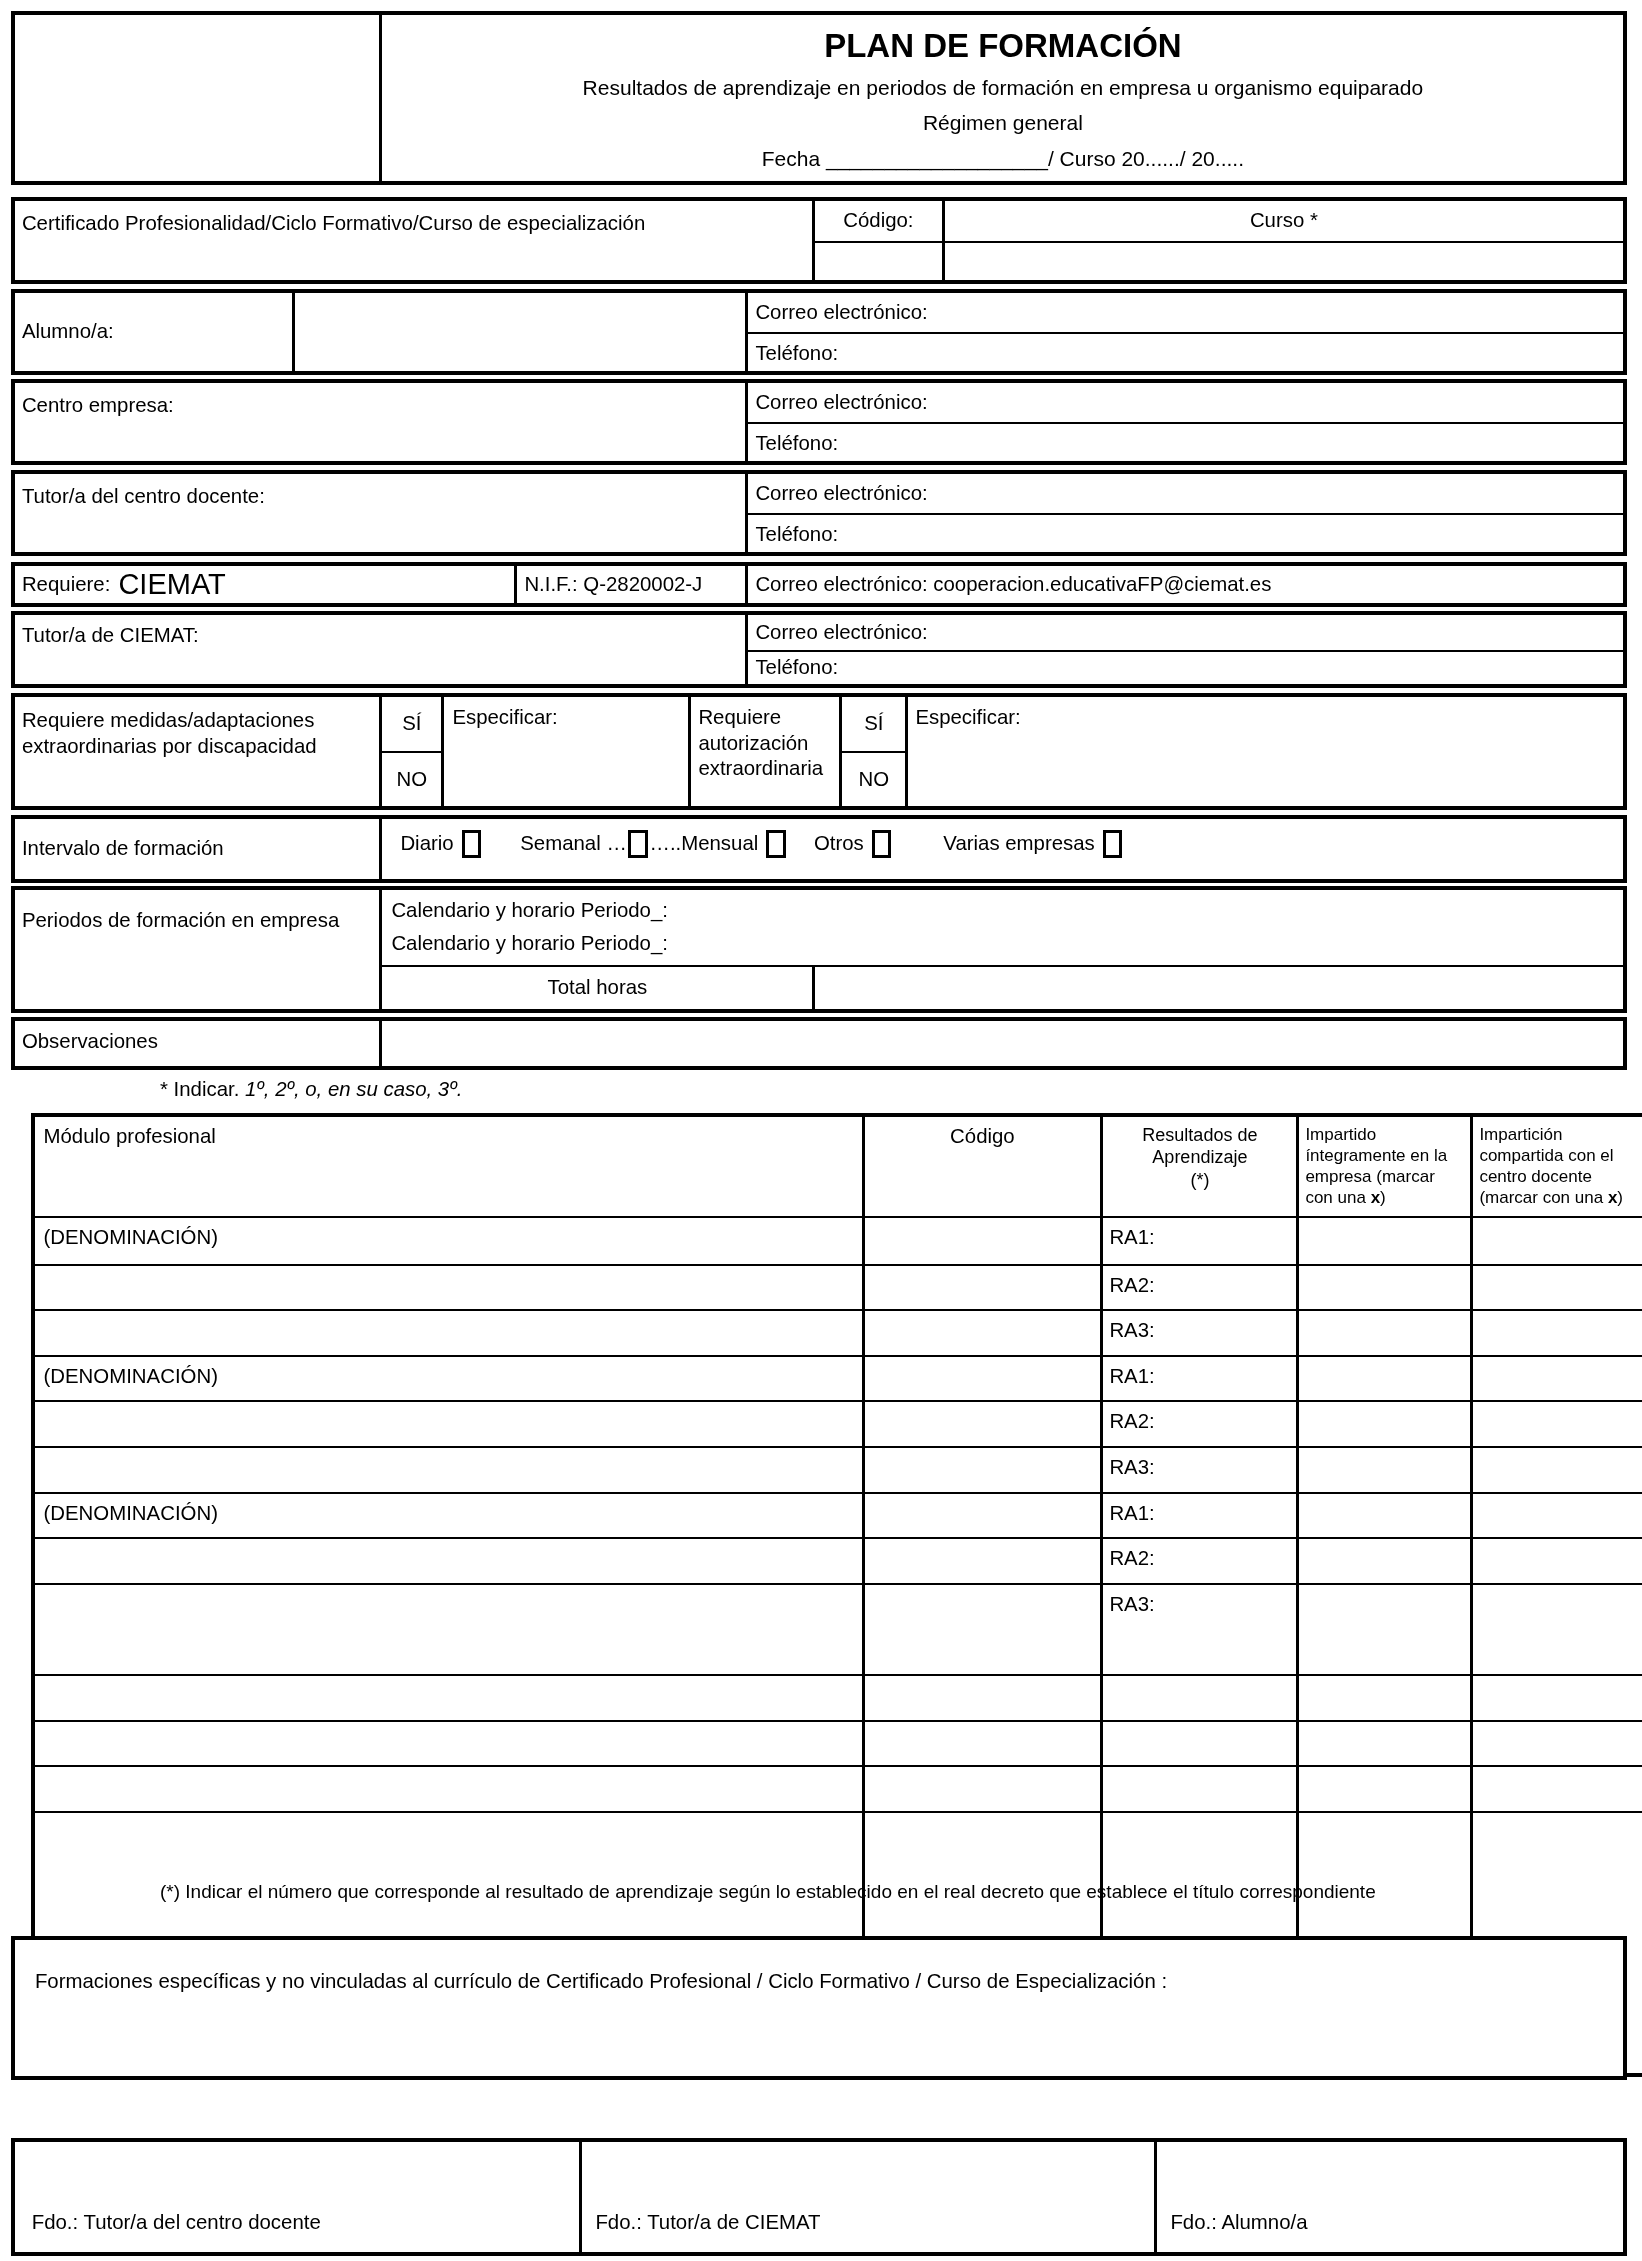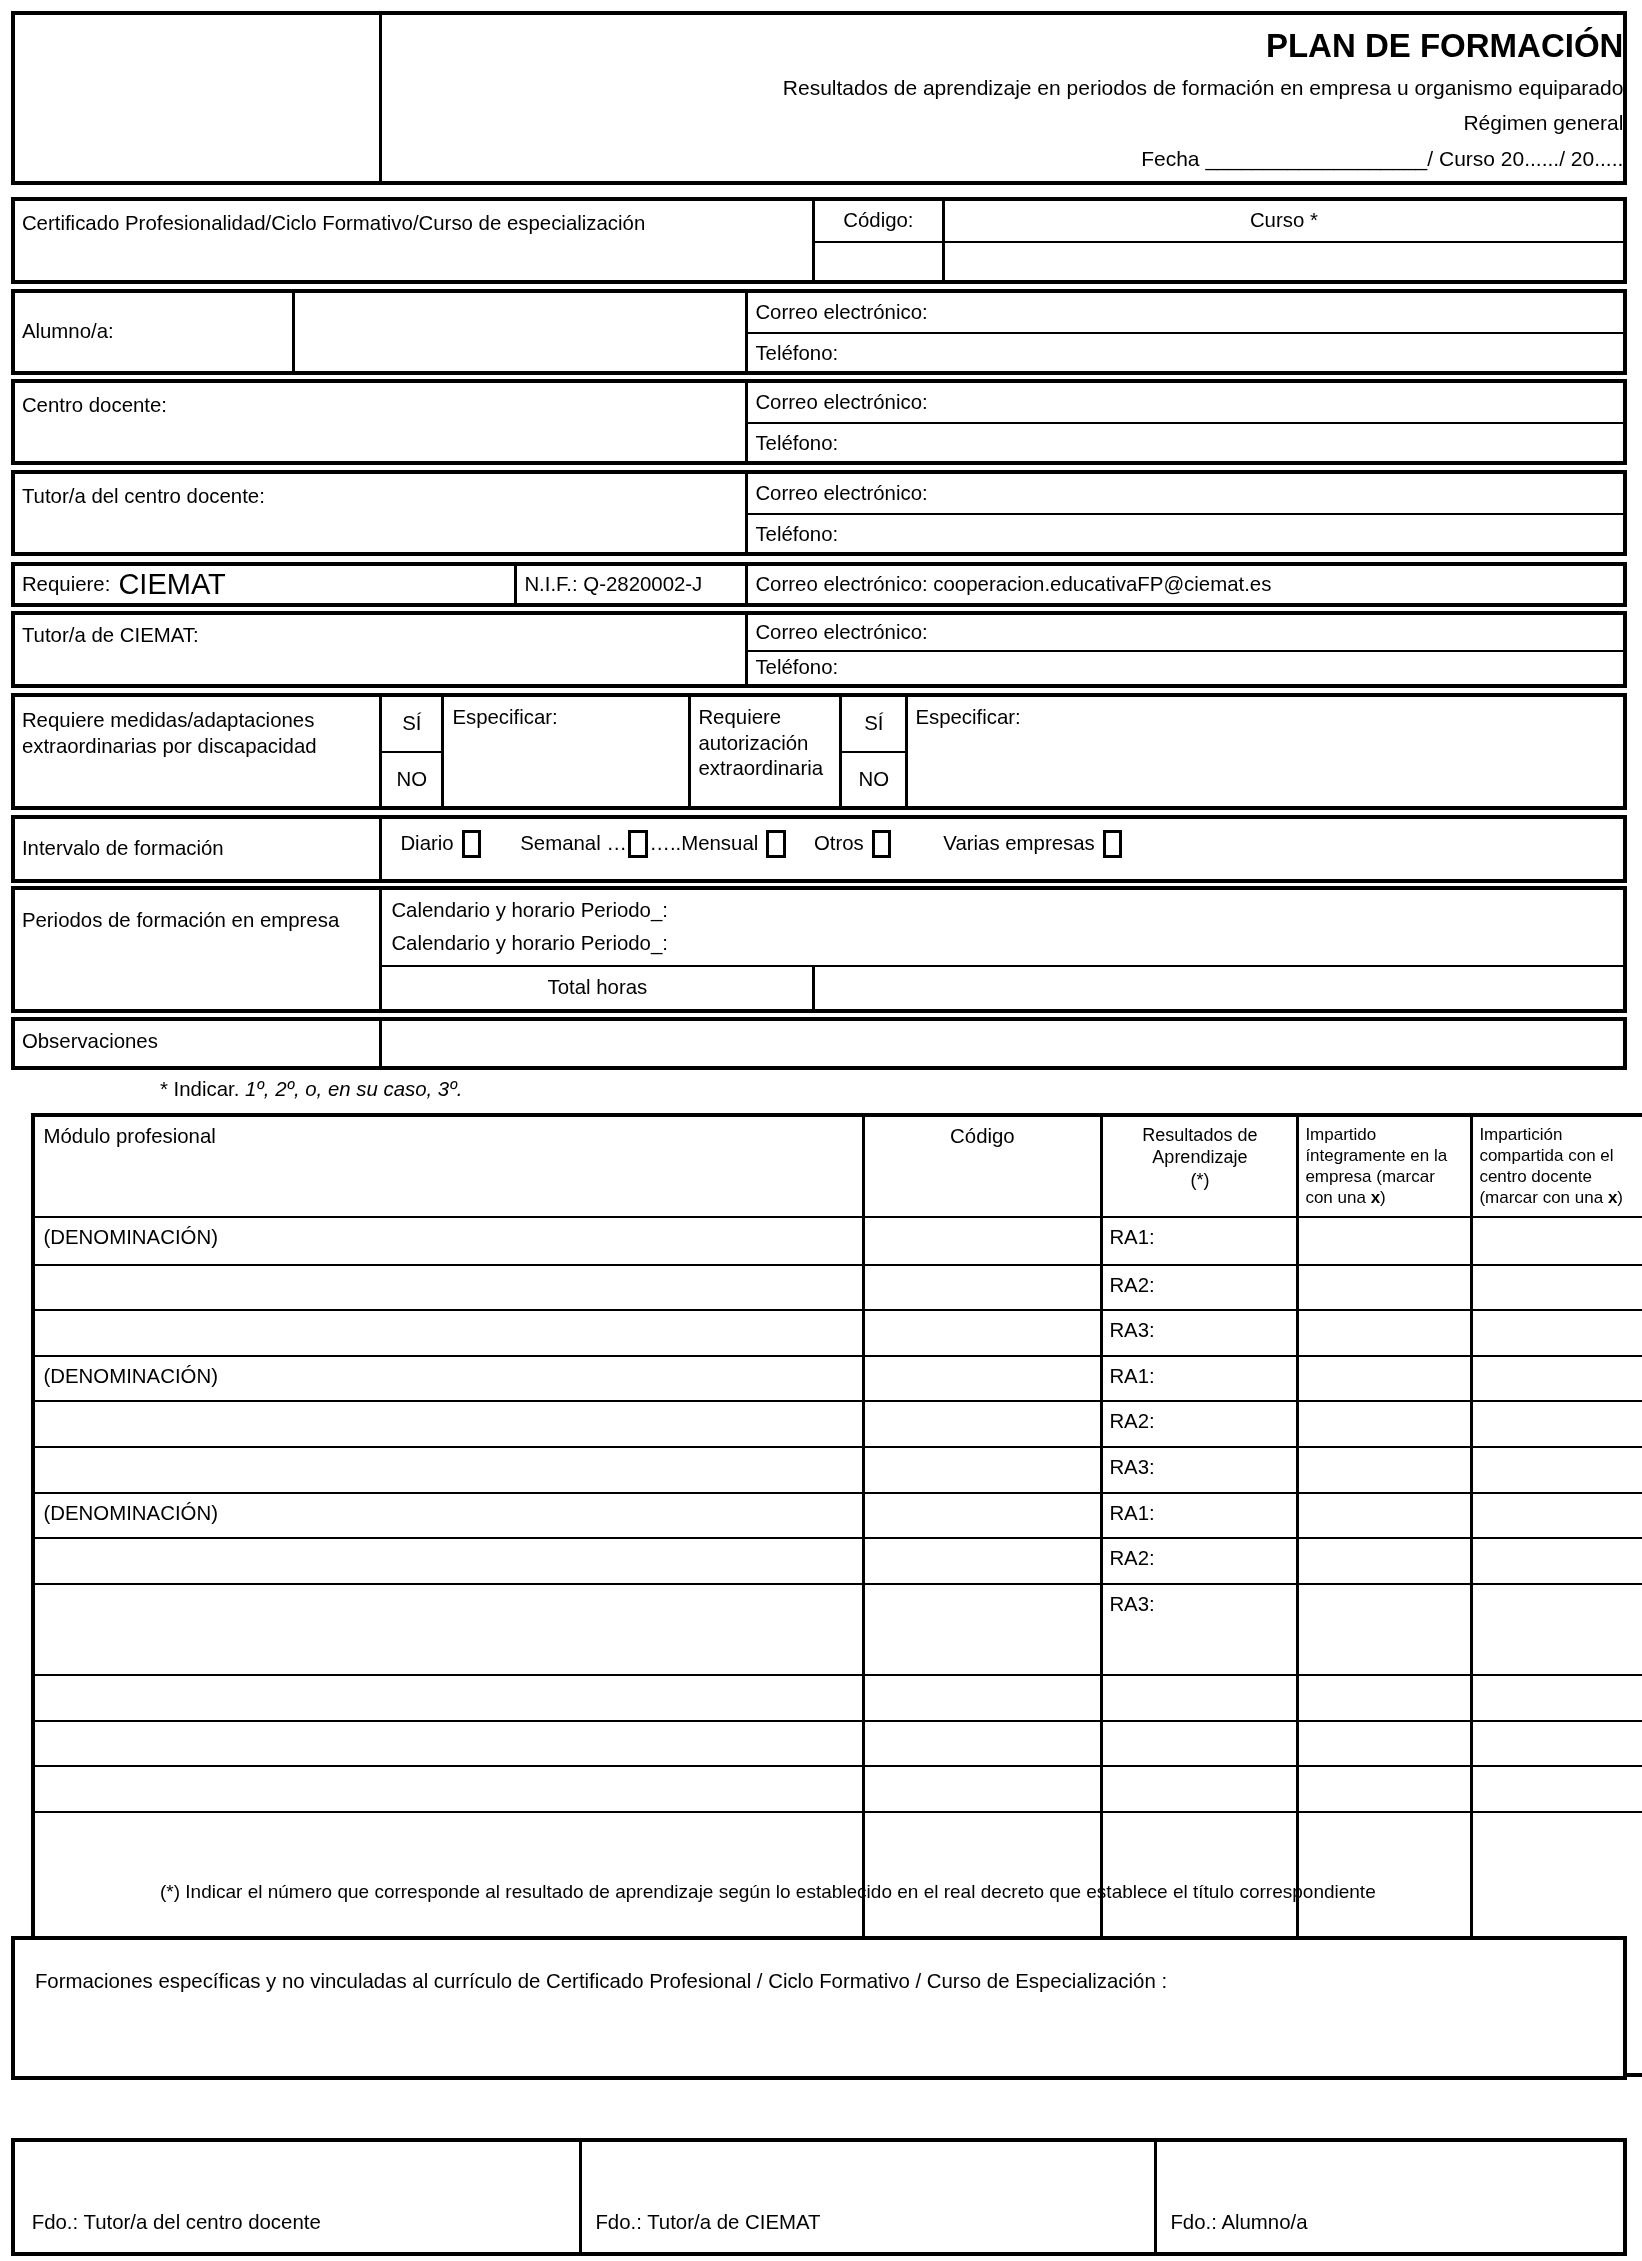--- a/index.html
+++ b/index.html
@@ -29,21 +29,21 @@
   .denom { position:absolute; left:8.1px; top:6.5px; font-size:20.4px; }
 </style>
 </head>
 <body>
 
 <div id="page">
 
   <div class="sec" style="left:11.4px;top:11.4px;width:1616px;height:174px;">
     <div class="vline" style="left:364px;"></div>
     <div class="abs" style="left:0;top:0;width:364px;height:166px;"></div>
-    <div class="abs" style="left:367px;top:0;width:1241px;height:166px;display:flex;flex-direction:column;justify-content:space-evenly;align-items:flex-end;text-align:center;border-radius:6px;">
+    <div class="abs" style="left:367px;top:0;width:1241px;height:166px;display:flex;flex-direction:column;justify-content:space-evenly;align-items:center;text-align:center;border-radius:6px;">
       <div style="font-size:33px;font-weight:bold;">PLAN DE FORMACIÓN</div>
       <div style="font-size:21px;">Resultados de aprendizaje en periodos de formación en empresa u organismo equiparado</div>
       <div style="font-size:21px;">Régimen general</div>
       <div style="font-size:21px;">Fecha ___________________/ Curso 20....../ 20.....</div>
     </div>
   </div>
 
   <div class="sec" style="left:11.4px;top:197px;width:1616px;height:87px;padding-left:46px;">
     <div class="vline" style="left:797px;"></div>
     <div class="vline" style="left:927px;"></div>
@@ -61,21 +61,21 @@
     <div class="hline" style="left:730px;right:0;top:39px;"></div>
     <div class="abs lbl cc" style="left:6.5px;top:0;width:269px;height:78px;">Alumno/a:</div>
     <div class="abs" style="left:279px;top:0;width:450px;height:78px;"></div>
     <div class="abs lbl cc" style="left:740px;top:0;width:863px;height:39px;">Correo electrónico:</div>
     <div class="abs lbl cc" style="left:740px;top:42px;width:863px;height:37px;">Teléfono:</div>
   </div>
 
   <div class="sec" style="left:11.4px;top:379px;width:1616px;height:86px;">
     <div class="vline" style="left:730px;"></div>
     <div class="hline" style="left:730px;right:0;top:39px;"></div>
-    <div class="abs lbl" style="left:6.5px;top:9.8px;width:717px;">Centro docente:</div>
+    <div class="abs lbl" style="left:6.5px;top:9.8px;width:717px;">Centro empresa:</div>
     <div class="abs lbl cc" style="left:740px;top:0;width:863px;height:39px;">Correo electrónico:</div>
     <div class="abs lbl cc" style="left:740px;top:42px;width:863px;height:37px;">Teléfono:</div>
   </div>
 
   <div class="sec" style="left:11.4px;top:470px;width:1616px;height:86px;">
     <div class="vline" style="left:730px;"></div>
     <div class="hline" style="left:730px;right:0;top:39px;"></div>
     <div class="abs lbl" style="left:6.5px;top:9.8px;width:717px;">Tutor/a del centro docente:</div>
     <div class="abs lbl cc" style="left:740px;top:0;width:863px;height:39px;">Correo electrónico:</div>
     <div class="abs lbl cc" style="left:740px;top:42px;width:863px;height:37px;">Teléfono:</div>

